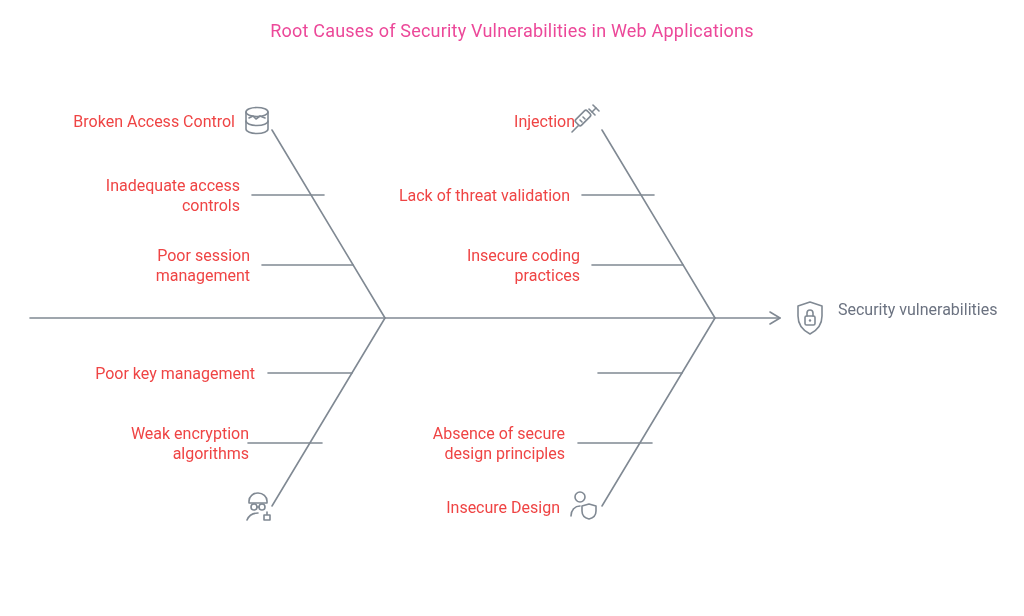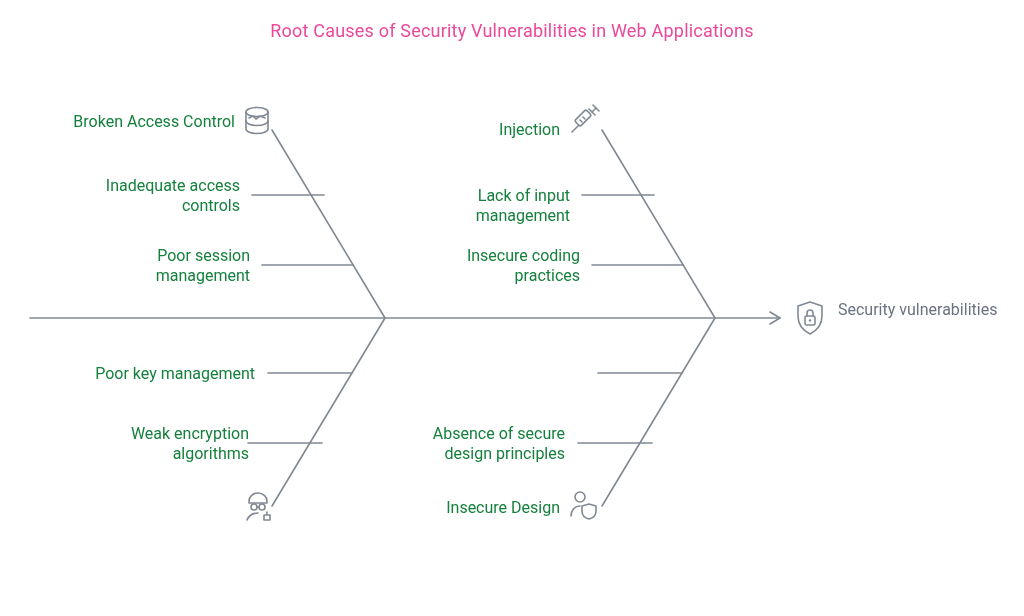--- a/index.html
+++ b/index.html
@@ -30,21 +30,21 @@
     position: absolute;
     left: 0;
     top: 0;
     width: 1024px;
     height: 616px;
   }
   .label {
     position: absolute;
     font-size: 16px;
     line-height: 1.25;
-    color: #15803d;
+    color: #ef4444;
     text-align: right;
   }
   .label.left { text-align: right; }
   .outcome {
     position: absolute;
     font-size: 16px;
     line-height: 1.3;
     color: #6b7280;
     width: 190px;
   }
@@ -107,32 +107,32 @@
       <path d="M9 14 l4 -2 3 3 4 -3 5 2"></path>
     </svg>
   </div>
   <div class="label left" style="left:60px; top:176px; width:180px;">
     <span>Inadequate access controls</span>
   </div>
   <div class="label left" style="left:60px; top:246px; width:190px;">
     <span>Poor session management</span>
   </div>
 
-  <div class="label left" style="left:430px; top:112px; width:130px;margin-top:8px;">Injection</div>
+  <div class="label left" style="left:445px; top:112px; width:130px;">Injection</div>
   <div class="icon" style="left:566px; top:100px; width:38px; height:38px;">
     <svg viewBox="0 0 38 38" width="38" height="38" fill="none" stroke="#808993" stroke-width="1.6" stroke-linecap="round" stroke-linejoin="round">
       <path d="M6 32 l6 -6"></path>
       <rect x="9" y="14" width="16" height="8" rx="2" transform="rotate(-45 17 18)"></rect>
       <path d="M23 9 l6 6"></path>
       <path d="M27 5 l6 6"></path>
       <path d="M30 8 l-4 4"></path>
       <path d="M14 20 l2 2 M17 17 l2 2"></path>
     </svg>
   </div>
-  <div class="label left" style="left:380px; top:186px; width:190px;">Lack of input management</div>
+  <div class="label left" style="left:380px; top:186px; width:190px;">Lack of threat validation</div>
   <div class="label left" style="left:420px; top:246px; width:160px;">
     <span>Insecure coding practices</span>
   </div>
 
   <div class="label left" style="left:60px; top:364px; width:195px;">Poor key management</div>
   <div class="label left" style="left:74px; top:424px; width:175px;">
     <span>Weak encryption algorithms</span>
   </div>
   <div class="icon" style="left:240px; top:488px; width:36px; height:36px;">
     <svg viewBox="0 0 36 36" width="36" height="36" fill="none" stroke="#808993" stroke-width="1.6" stroke-linecap="round" stroke-linejoin="round">

